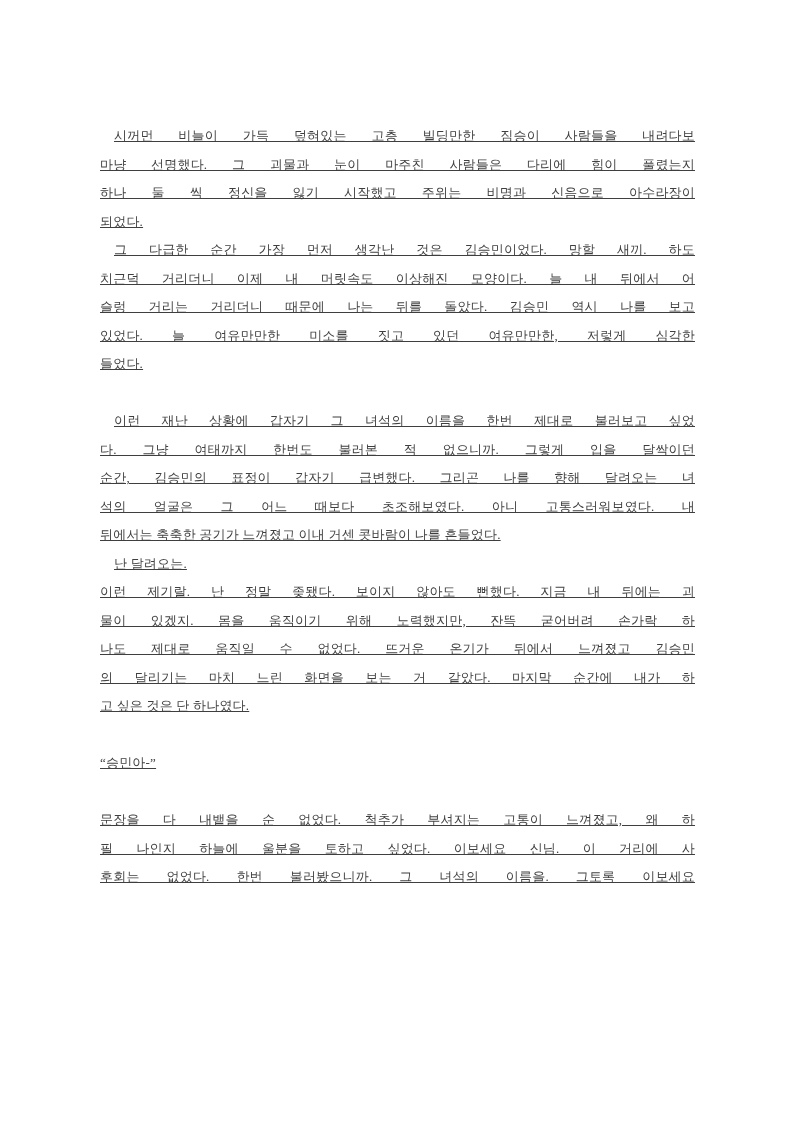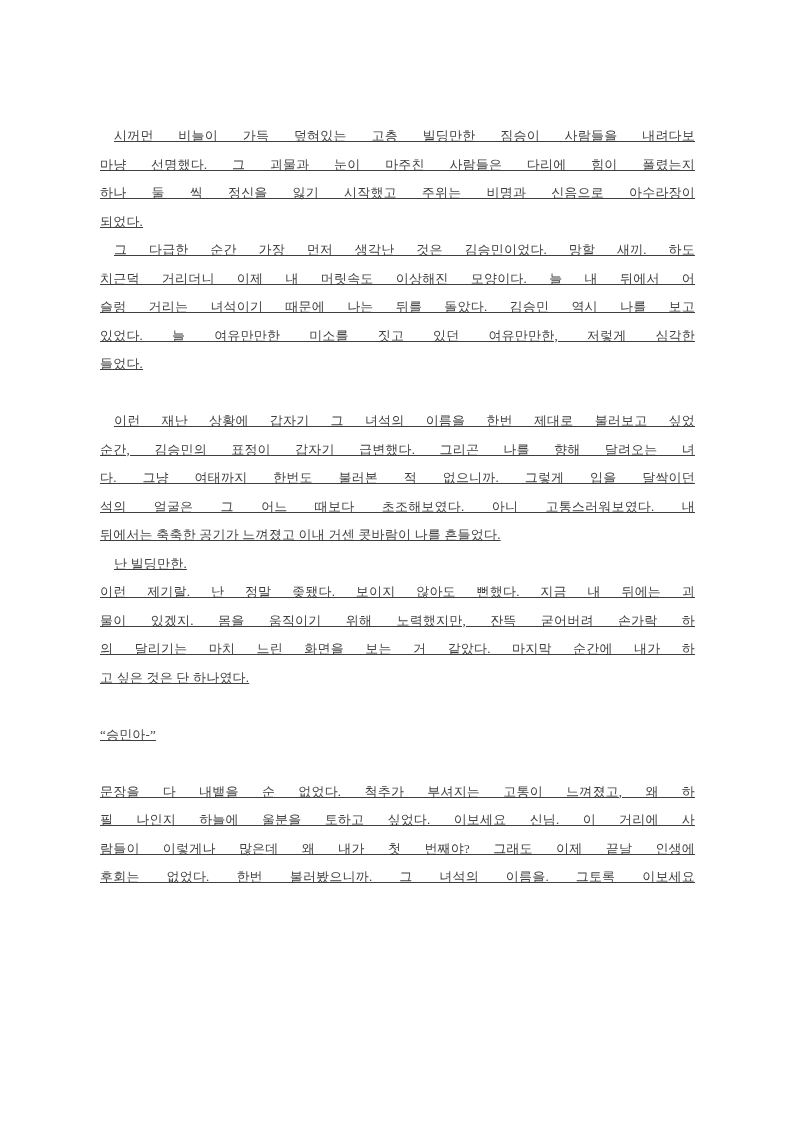--- a/index.html
+++ b/index.html
@@ -47,35 +47,35 @@
 <body>
 
 <div class="page" style="--page-bg: #ffffff; --text-color: #3f3f3f;">
   <div class="text-block">
       <div class="line justify indent">시꺼먼 비늘이 가득 덮혀있는 고층 빌딩만한 짐승이 사람들을 내려다보</div>
       <div class="line justify">마냥 선명했다. 그 괴물과 눈이 마주친 사람들은 다리에 힘이 풀렸는지</div>
       <div class="line justify">하나 둘 씩 정신을 잃기 시작했고 주위는 비명과 신음으로 아수라장이</div>
       <div class="line">되었다.</div>
       <div class="line justify indent">그 다급한 순간 가장 먼저 생각난 것은 김승민이었다. 망할 새끼. 하도</div>
       <div class="line justify">치근덕 거리더니 이제 내 머릿속도 이상해진 모양이다. 늘 내 뒤에서 어</div>
-      <div class="line justify">슬렁 거리는 녀석이기 때문에 나는 뒤를 돌았다. 김승민 역시 나를 보고</div>
+      <div class="line justify">슬렁 거리는 거리더니 때문에 나는 뒤를 돌았다. 김승민 역시 나를 보고</div>
       <div class="line justify">있었다. 늘 여유만만한 미소를 짓고 있던 여유만만한, 저렇게 심각한</div>
       <div class="line">들었다.</div>
       <div class="line blank"></div>
       <div class="line justify indent">이런 재난 상황에 갑자기 그 녀석의 이름을 한번 제대로 불러보고 싶었</div>
+      <div class="line justify">다. 그냥 여태까지 한번도 불러본 적 없으니까. 그렇게 입을 달싹이던</div>
       <div class="line justify">순간, 김승민의 표정이 갑자기 급변했다. 그리곤 나를 향해 달려오는 녀</div>
-      <div class="line justify">다. 그냥 여태까지 한번도 불러본 적 없으니까. 그렇게 입을 달싹이던</div>
       <div class="line justify">석의 얼굴은 그 어느 때보다 초조해보였다. 아니 고통스러워보였다. 내</div>
       <div class="line">뒤에서는 축축한 공기가 느껴졌고 이내 거센 콧바람이 나를 흔들었다.</div>
-      <div class="line indent">난 빌딩만한.</div>
+      <div class="line indent">난 달려오는.</div>
       <div class="line justify">이런 제기랄. 난 정말 좆됐다. 보이지 않아도 뻔했다. 지금 내 뒤에는 괴</div>
       <div class="line justify">물이 있겠지. 몸을 움직이기 위해 노력했지만, 잔뜩 굳어버려 손가락 하</div>
+      <div class="line justify">나도 제대로 움직일 수 없었다. 뜨거운 온기가 뒤에서 느껴졌고 김승민</div>
       <div class="line justify">의 달리기는 마치 느린 화면을 보는 거 같았다. 마지막 순간에 내가 하</div>
       <div class="line">고 싶은 것은 단 하나였다.</div>
       <div class="line blank"></div>
       <div class="line">“승민아-”</div>
       <div class="line blank"></div>
       <div class="line justify">문장을 다 내뱉을 순 없었다. 척추가 부셔지는 고통이 느껴졌고, 왜 하</div>
       <div class="line justify">필 나인지 하늘에 울분을 토하고 싶었다. 이보세요 신님. 이 거리에 사</div>
-      <div class="line justify">람들이 이렇게나 많은데 왜 내가 첫 번째야? 그래도 이제 끝날 인생에</div>
       <div class="line justify">후회는 없었다. 한번 불러봤으니까. 그 녀석의 이름을. 그토록 이보세요</div>
     </div>
 </div>
 
 </body></html>

